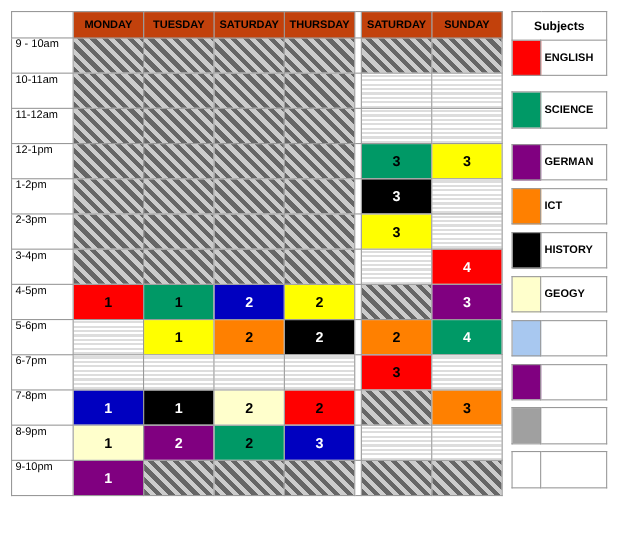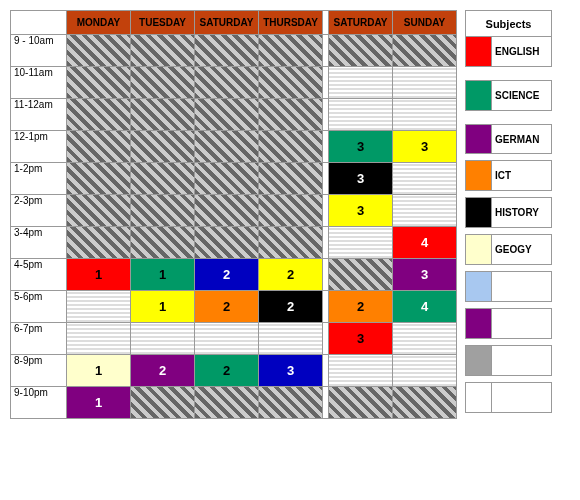--- a/index.html
+++ b/index.html
@@ -253,20 +253,42 @@
           </td>
           <td class="spacer"></td>
           <td>
             <div class="cell" style="background: rgb(255, 0, 0);">3</div>
           </td>
           <td>
             <div class="cell stripe"></div>
           </td>
         </tr>
         <tr>
+          <td class="timecol">7-8pm</td>
+          <td>
+            <div class="cell" style="background: rgb(0, 0, 192); color: rgb(255, 255, 255);">1</div>
+          </td>
+          <td>
+            <div class="cell" style="background: rgb(0, 0, 0); color: rgb(255, 255, 255);">1</div>
+          </td>
+          <td>
+            <div class="cell" style="background: rgb(255, 255, 204);">2</div>
+          </td>
+          <td>
+            <div class="cell" style="background: rgb(255, 0, 0);">2</div>
+          </td>
+          <td class="spacer"></td>
+          <td>
+            <div class="cell hatch"></div>
+          </td>
+          <td>
+            <div class="cell" style="background: rgb(255, 128, 0);">3</div>
+          </td>
+        </tr>
+        <tr>
           <td class="timecol">8-9pm</td>
           <td>
             <div class="cell" style="background: rgb(255, 255, 204);">1</div>
           </td>
           <td>
             <div class="cell" style="background: rgb(128, 0, 128); color: rgb(255, 255, 255);">2</div>
           </td>
           <td>
             <div class="cell" style="background: rgb(0, 153, 102);">2</div>
           </td>

